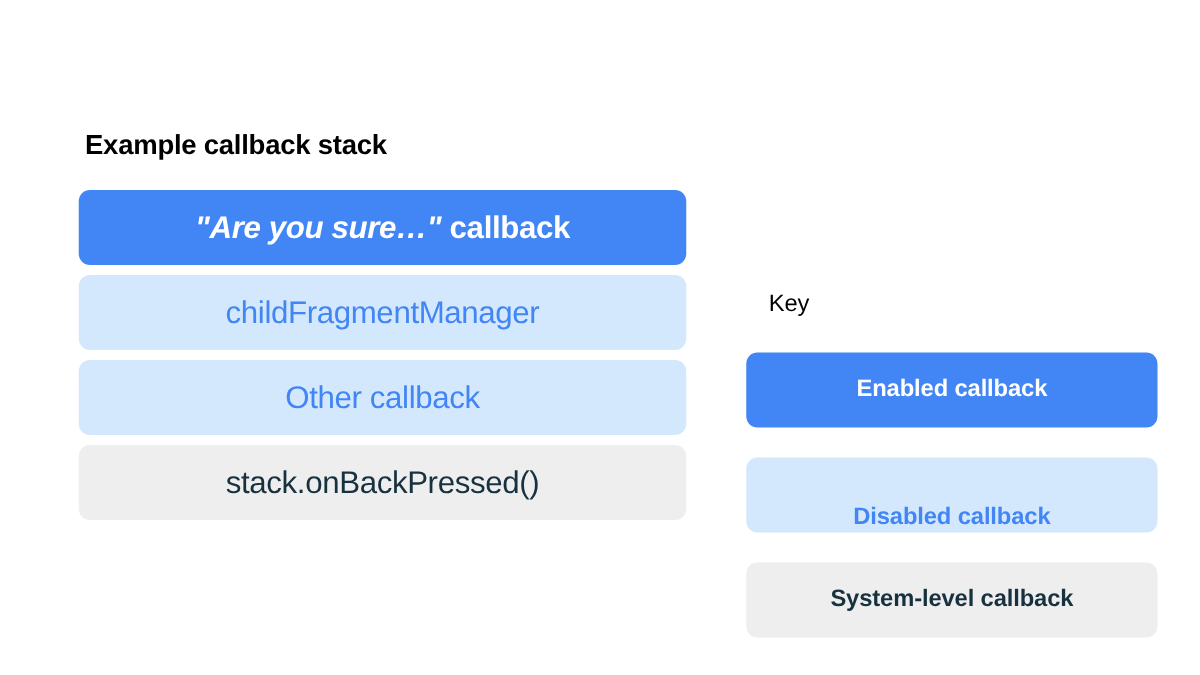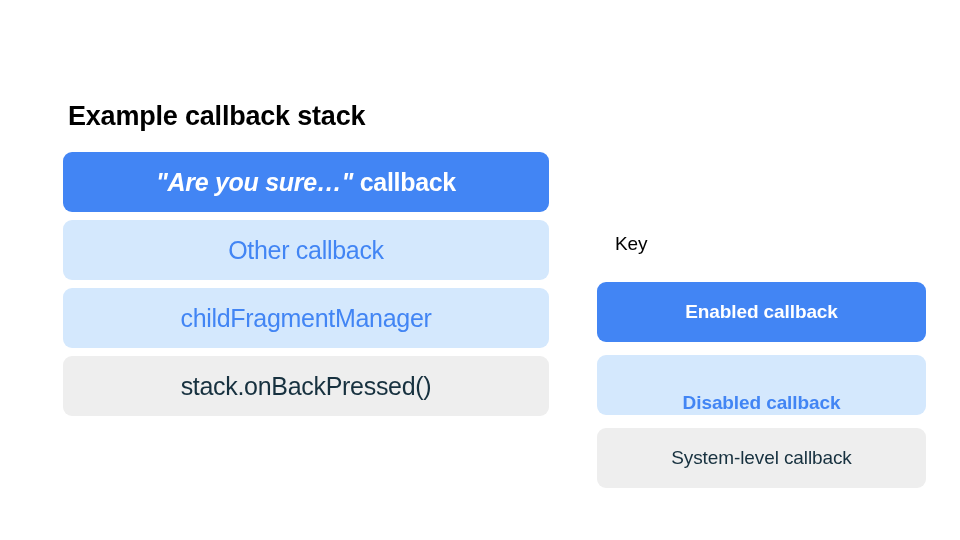--- a/index.html
+++ b/index.html
@@ -25,21 +25,21 @@
 
   
   #stack-column {
     position: absolute;
     left: 63px;
     top: 100px;
     width: 486px;
   }
 
   .section-title {
-    font-size: 27px;
+    font-size: 22px;
     font-weight: 700;
     letter-spacing: -0.2px;
     color: #000000;
     line-height: 32px;
     margin: 0 0 20px 5px;
     white-space: nowrap;
   }
 
   .stack-list {
     display: flex;
@@ -99,62 +99,62 @@
     color: #000000;
     line-height: 24px;
     margin: 0 0 26px 18px;
     letter-spacing: -0.1px;
     white-space: nowrap;
   }
 
   .key-list {
     display: flex;
     flex-direction: column;
-    gap: 13px;
+    gap: 24px;
   }
 
   .key-row {
     height: 60px;
     border-radius: 9px;
     display: flex;
     align-items: center;
     justify-content: center;
     text-align: center;
     font-size: 19px;
     line-height: 24px;
     letter-spacing: -0.1px;
     box-sizing: border-box;
     padding: 0 12px;
     white-space: nowrap;
   }
   .key-row.v-enabled  { font-weight: 700; }
   .key-row.v-disabled { font-weight: 700; align-items: flex-end; }
-  .key-row.v-system   { font-weight: 400; }
+  .key-row.v-system   { font-weight: 700; }
 </style>
 </head>
 <body>
 
 <div id="canvas">
 
   <div id="stack-column">
 
     <h2 class="section-title">Example callback stack</h2>
 
     <div class="stack-list">
 
       <div class="callback-row v-enabled">
         <span><span class="quoted">"Are you sure…"</span><span> callback</span></span>
       </div>
 
       <div class="callback-row v-disabled">
-        <span>Other callback</span>
+        <span>childFragmentManager</span>
       </div>
 
       <div class="callback-row v-disabled">
-        <span>childFragmentManager</span>
+        <span>Other callback</span>
       </div>
 
 
       <div class="callback-row v-system">
         <span>stack.onBackPressed()</span>
       </div>
 
     </div>
   </div>
 

